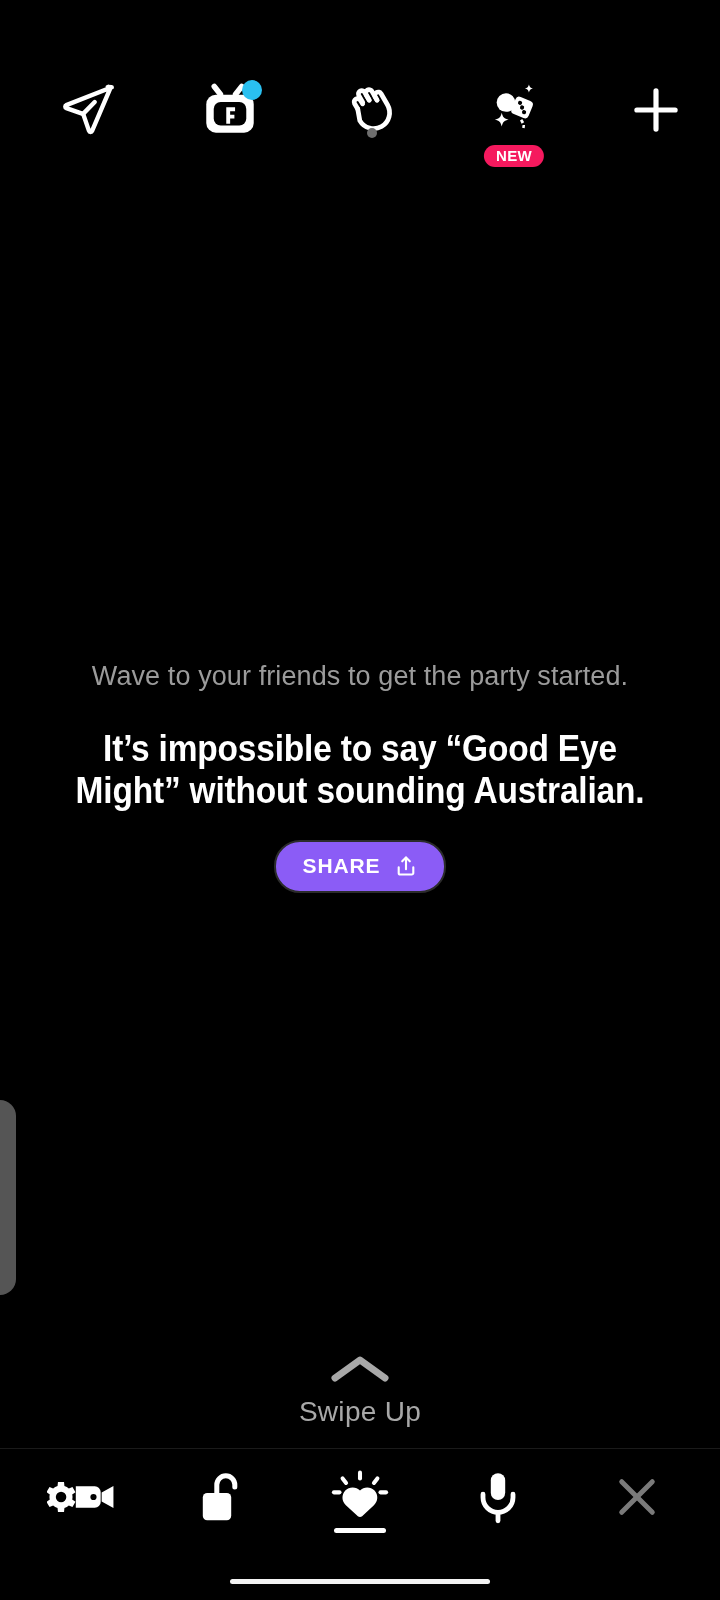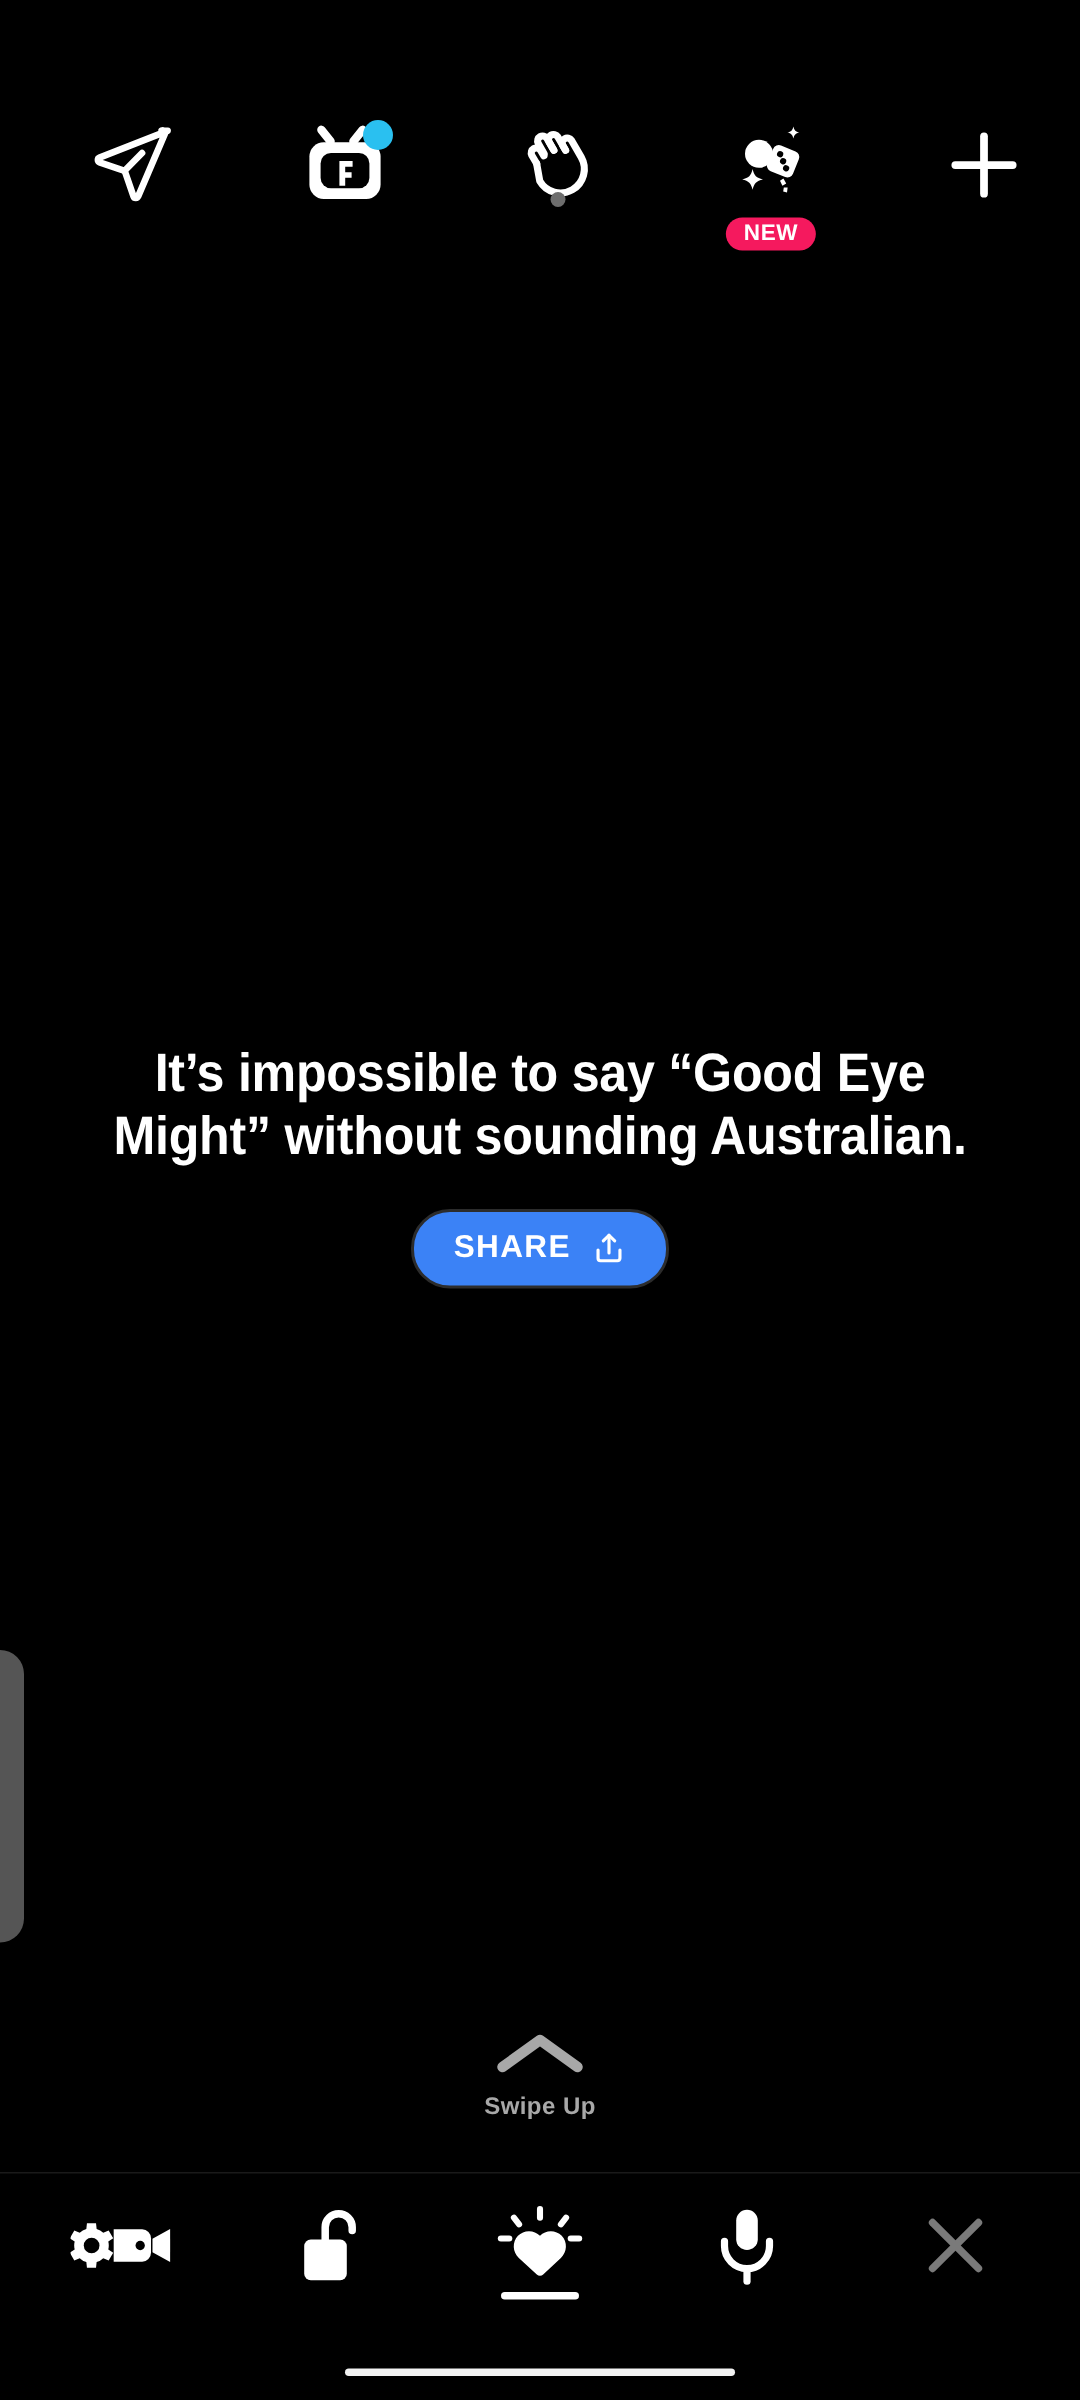--- a/index.html
+++ b/index.html
@@ -110,21 +110,21 @@
   .share-row {
     margin-top: 28px;
     display: flex;
     justify-content: center;
   }
   .share-btn {
     display: inline-flex;
     align-items: center;
     gap: 13px;
     border: 2px solid #2c2c2c;
-    background: #3b82f6;
+    background: #8b5cf6;
     border-radius: 26px;
     padding: 12px 26px 13px;
     color: #ffffff;
     font-size: 21px;
     font-weight: bold;
     letter-spacing: 0.9px;
     cursor: pointer;
   }
 
   
@@ -145,22 +145,22 @@
     left: 0;
     top: 1352px;
     width: 720px;
     display: flex;
     flex-direction: column;
     align-items: center;
     gap: 8px;
   }
   .swipe-label {
     color: #a8a8a8;
-    font-size: 16px;
-    font-weight: bold;
+    font-size: 28px;
+    font-weight: normal;
     letter-spacing: 0.3px;
   }
 
   
   .bottom-bar {
     position: absolute;
     left: 0;
     bottom: 56px;
     width: 720px;
     height: 96px;
@@ -281,20 +281,21 @@
         </svg>
       </span>
     </div>
   </div>
 
 </div>
 
 <div class="edge-handle"></div>
 
 <div class="center">
+  <div class="subtitle">Wave to your friends to get the party started.</div>
   <div class="headline">It’s impossible to say “Good Eye Might” without sounding Australian.</div>
   <div class="share-row">
     <div class="share-btn">
       <span>SHARE</span>
       <span>
         <svg width="24" height="24" viewBox="0 0 24 24" fill="none" stroke="#ffffff" stroke-width="2.1" stroke-linecap="round" stroke-linejoin="round">
           <path d="M12 15.3V3.6"></path>
           <path d="M8.2 7.3 12 3.5l3.8 3.8"></path>
           <path d="M4.7 13.3v5.6a1.6 1.6 0 0 0 1.6 1.6h11.4a1.6 1.6 0 0 0 1.6-1.6v-5.6"></path>
         </svg>

